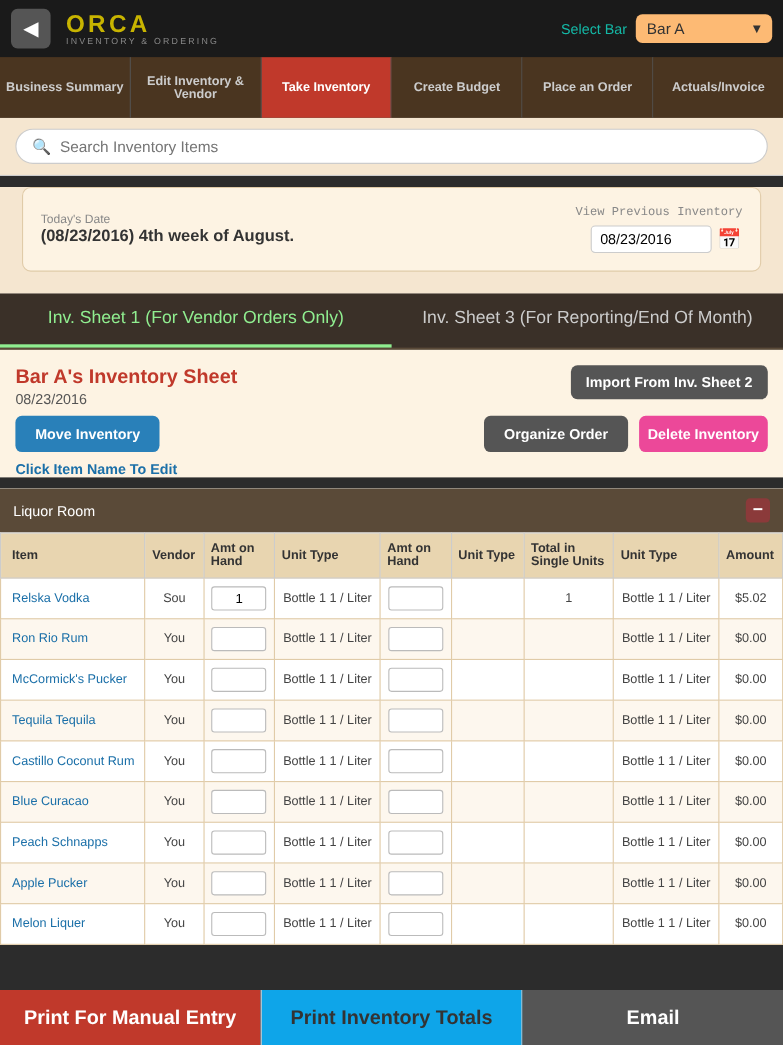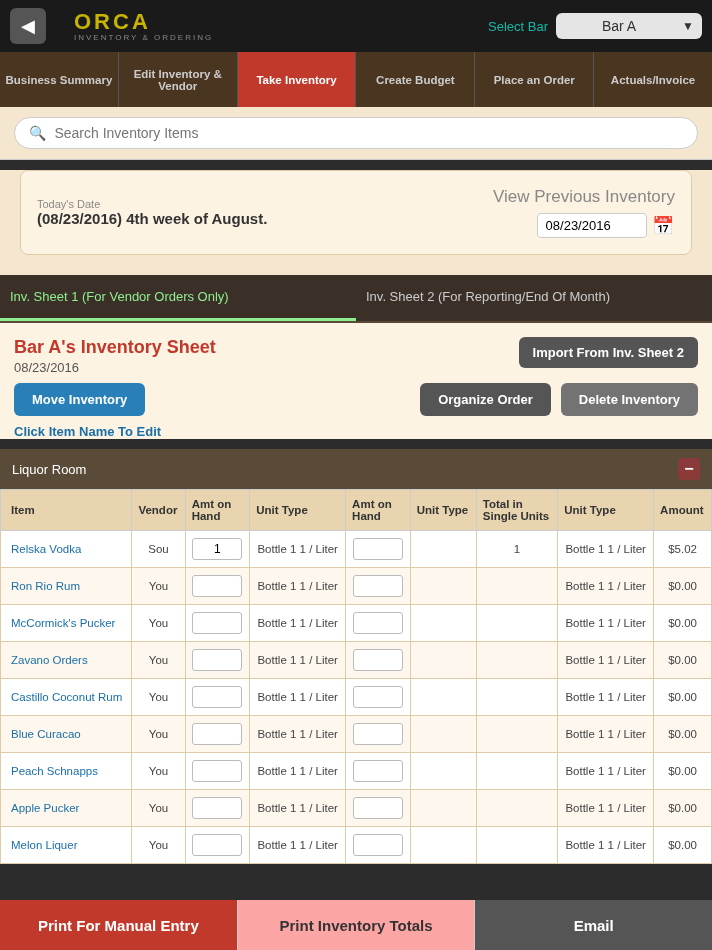--- a/index.html
+++ b/index.html
@@ -20,21 +20,21 @@
       width: 36px;
       height: 36px;
       border-radius: 6px;
       font-size: 18px;
       cursor: pointer;
       display: flex;
       align-items: center;
       justify-content: center;
     }
     .logo-area {
-      margin-left: 28px;
+      margin-left: 14px;
       display: flex;
       flex-direction: column;
       align-items: flex-start;
     }
     .logo-text {
       color: #c8b400;
       font-size: 22px;
       font-weight: 900;
       letter-spacing: 3px;
       line-height: 1;
@@ -50,30 +50,29 @@
       display: flex;
       align-items: center;
       gap: 8px;
     }
     .select-bar-label {
       color: #14b8a6;
       font-size: 13px;
       text-align: center;
     }
     .select-bar-dropdown {
-      background: #e5e5e5;
+      background: #fdba74;
       border: none;
       border-radius: 6px;
       padding: 5px 30px 5px 10px;
       font-size: 14px;
       color: #333;
       appearance: none;
       cursor: pointer;
-      width: 146px;
-      text-align: center;
+      width: 124px;
     }
     .dropdown-wrapper {
       position: relative;
       display: inline-block;
     }
     .dropdown-arrow {
       position: absolute;
       right: 8px;
       top: 50%;
       transform: translateY(-50%);
@@ -141,41 +140,42 @@
       border-radius: 8px;
       padding: 16px 16px;
       display: flex;
       align-items: center;
       justify-content: space-between;
       border: 1px solid #e0cba8;
     }
     .date-label { font-size: 11px; color: #888; }
     .date-value { font-size: 15px; color: #333; font-weight: bold; }
     .view-prev-area { display: flex; flex-direction: column; align-items: flex-end; gap: 6px; }
-    .view-prev-label { font-size: 17px; color: #888; }
+    .view-prev-label { font-size: 11px; color: #888; font-family: Liberation Mono, monospace; }
     .date-input-row { display: flex; align-items: center; gap: 6px; }
     .date-input {
       border: 1px solid #ccc;
       border-radius: 4px;
       padding: 4px 8px;
       font-size: 13px;
       width: 110px;
     }
     .calendar-icon { font-size: 18px; color: #555; cursor: pointer; }
 
     
     .sheet-tabs {
       display: flex;
       background: #3a3028;
       border-bottom: 2px solid #5a4a38;
     }
     .sheet-tab {
       flex: 1;
       padding: 14px 10px;
-      font-size: 13px;
+      text-align: center;
+      font-size: 16px;
       color: #ccc;
       cursor: pointer;
       border-bottom: 3px solid transparent;
     }
     .sheet-tab.active {
       color: #90ee90;
       border-bottom: 3px solid #90ee90;
     }
 
     
@@ -223,25 +223,25 @@
       color: #fff;
       border: none;
       border-radius: 6px;
       padding: 9px 18px;
       font-size: 13px;
       font-weight: bold;
       cursor: pointer;
       margin-left: auto;
     }
     .delete-btn {
-      background: #737373;
+      background: #ec4899;
       color: #fff;
       border: none;
       border-radius: 6px;
-      padding: 9px 18px;
+      padding: 9px 8px;
       font-size: 13px;
       font-weight: bold;
       cursor: pointer;
     }
     .click-edit-label {
       color: #1a6fa8;
       font-size: 13px;
       font-weight: bold;
       margin-bottom: 10px;
     }
@@ -320,29 +320,29 @@
       display: flex;
       background: #1a1a1a;
       position: fixed;
       bottom: 0;
       width: 712px;
       height: 50px;
     }
     .bottom-btn {
       flex: 1;
       border: none;
-      font-size: 15px;
+      font-size: 18px;
       font-weight: bold;
       cursor: pointer;
       display: flex;
       align-items: center;
       justify-content: center;
     }
     .bottom-btn.print-manual { background: #c0392b; color: #fff; }
-    .bottom-btn.print-totals { background: #fca5a5; color: #333; border-left: 1px solid #ccc; border-right: 1px solid #ccc; }
+    .bottom-btn.print-totals { background: #0ea5e9; color: #333; border-left: 1px solid #ccc; border-right: 1px solid #ccc; }
     .bottom-btn.email-btn { background: #555; color: #fff; }
 
     .spacer { height: 60px; }
   </style>
 </head>
 <body>
 
 <div class="top-bar">
   <button class="back-btn">◀</button>
   <div class="logo-area">
@@ -402,21 +402,21 @@
       </div>
     </div>
   </div>
 </div>
 
 <div class="sheet-tabs">
   <div class="sheet-tab active">
     <span>Inv. Sheet 1 (For Vendor Orders Only)</span>
   </div>
   <div class="sheet-tab">
-    <span>Inv. Sheet 2 (For Reporting/End Of Month)</span>
+    <span>Inv. Sheet 3 (For Reporting/End Of Month)</span>
   </div>
 </div>
 
 <div class="inventory-section">
   <div class="inv-header-row">
     <div>
       <div class="inv-title">Bar A's Inventory Sheet</div>
       <div class="inv-date">08/23/2016</div>
     </div>
     <button class="import-btn">Import From Inv. Sheet 2</button>
@@ -477,21 +477,21 @@
       <td>You</td>
       <td><input class="amt-input" type="text" value="" style=""></td>
       <td>Bottle 1 1 / Liter</td>
       <td><input class="amt-input" type="text" value="" style=""></td>
       <td></td>
       <td></td>
       <td>Bottle 1 1 / Liter</td>
       <td>$0.00</td>
     </tr>
         <tr>
-      <td><a class="item-link">Zavano Orders</a></td>
+      <td><a class="item-link">Tequila Tequila</a></td>
       <td>You</td>
       <td><input class="amt-input" type="text" value="" style=""></td>
       <td>Bottle 1 1 / Liter</td>
       <td><input class="amt-input" type="text" value="" style=""></td>
       <td></td>
       <td></td>
       <td>Bottle 1 1 / Liter</td>
       <td>$0.00</td>
     </tr>
         <tr>

